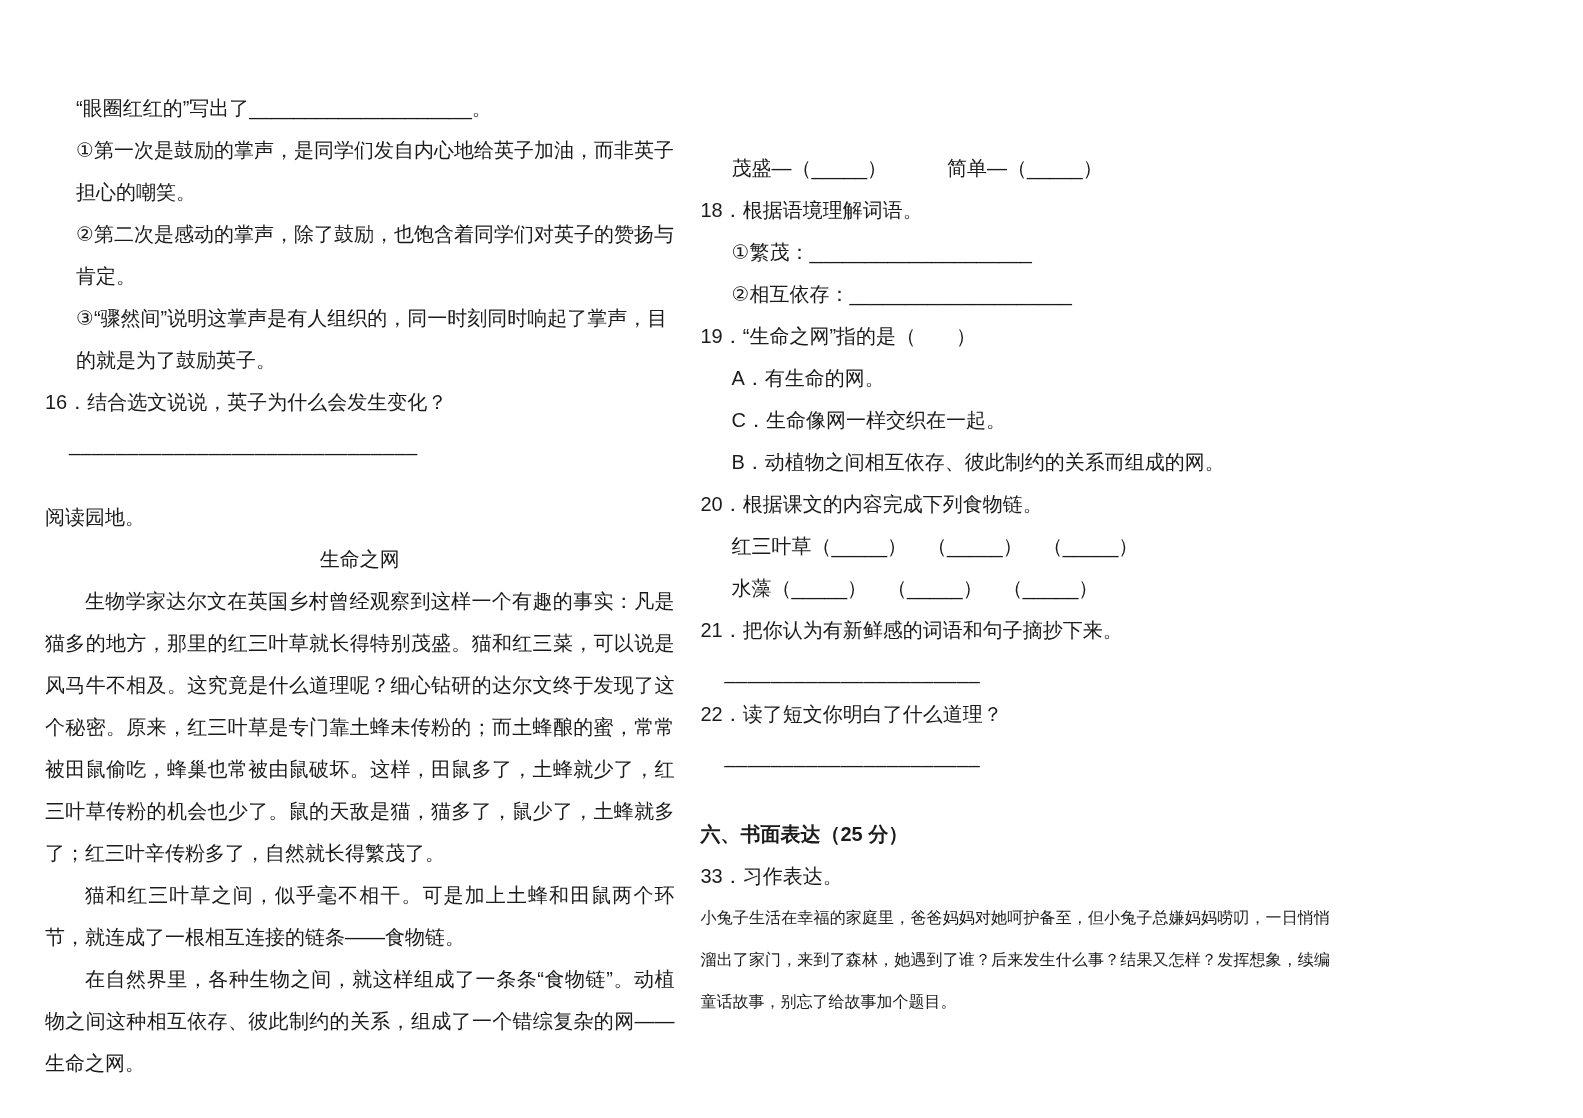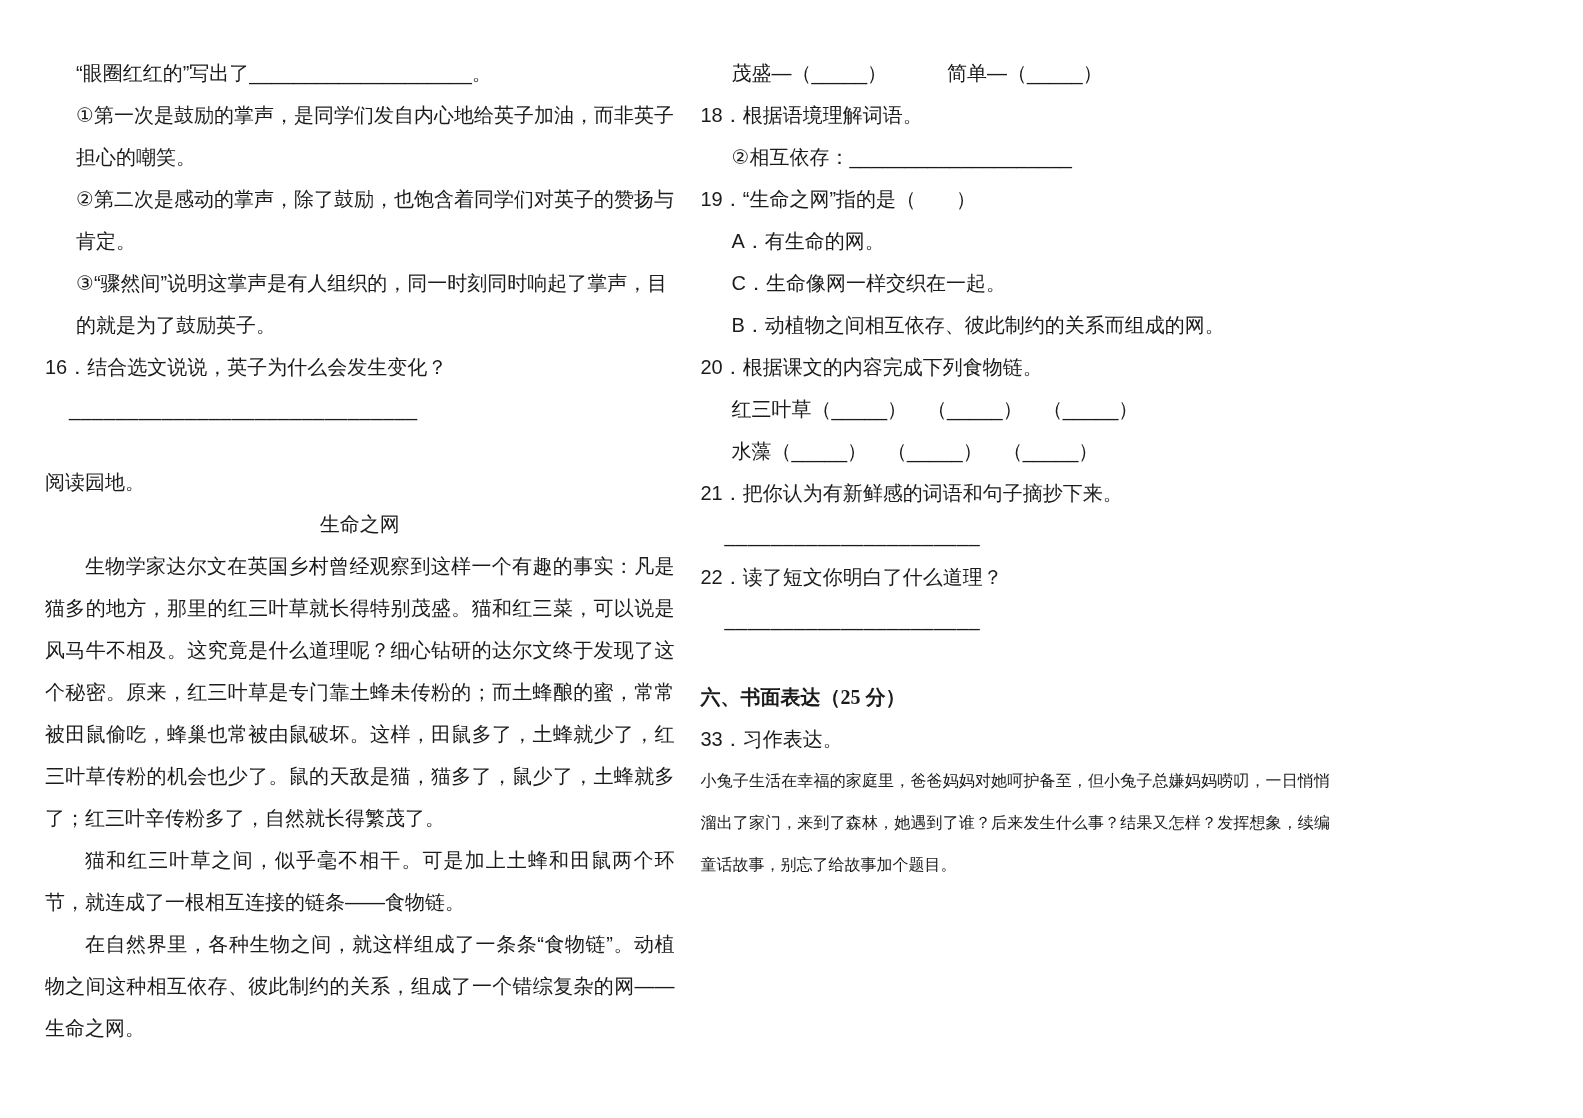--- a/index.html
+++ b/index.html
@@ -12,20 +12,21 @@
   .page {
     position: relative;
     width: 1376px;
     height: 1118px;
     box-sizing: border-box;
     padding: 52px 46px 0 45px;
     background: #ffffff;
     display: flex;
     gap: 26px;
     overflow: hidden;
+    align-items: center;
   }
   .col {
     flex: 1 1 0;
     min-width: 0;
   }
   .line {
     font-size: 20px;
     line-height: 42px;
     white-space: pre-wrap;
     word-break: break-all;
@@ -48,21 +49,20 @@
     text-align: justify;
     text-justify: inter-ideograph;
     word-break: break-all;
     margin: 0;
   }
   .center { text-align: center; }
   .mt-section { margin-top: 31px; }
   .heading {
     font-weight: bold;
     margin-top: 36px;
-    font-family: Liberation Serif, serif;
   }
 </style>
 </head>
 <body>
 
 <div class="page">
 
   <div class="col">
     <div class="line sub">“眼圈红红的”写出了____________________。</div>
     <div class="line sub">①第一次是鼓励的掌声，是同学们发自内心地给英子加油，而非英子担心的嘲笑。</div>
@@ -74,20 +74,21 @@
     <div class="line center">生命之网</div>
     <p class="para">生物学家达尔文在英国乡村曾经观察到这样一个有趣的事实：凡是猫多的地方，那里的红三叶草就长得特别茂盛。猫和红三菜，可以说是风马牛不相及。这究竟是什么道理呢？细心钻研的达尔文终于发现了这个秘密。原来，红三叶草是专门靠土蜂未传粉的；而土蜂酿的蜜，常常被田鼠偷吃，蜂巢也常被由鼠破坏。这样，田鼠多了，土蜂就少了，红三叶草传粉的机会也少了。鼠的天敌是猫，猫多了，鼠少了，土蜂就多了；红三叶辛传粉多了，自然就长得繁茂了。</p>
     <p class="para">猫和红三叶草之间，似乎毫不相干。可是加上土蜂和田鼠两个环节，就连成了一根相互连接的链条——食物链。</p>
     <p class="para">在自然界里，各种生物之间，就这样组成了一条条“食物链”。动植物之间这种相互依存、彼此制约的关系，组成了一个错综复杂的网——生命之网。</p>
 
   </div>
 
   <div class="col">
     <div class="line sub">茂盛—（_____）　　　简单—（_____）</div>
     <div class="line q">18．根据语境理解词语。</div>
+    <div class="line sub">①繁茂：____________________</div>
     <div class="line sub">②相互依存：____________________</div>
     <div class="line q">19．“生命之网”指的是（　　）</div>
     <div class="line sub">A．有生命的网。</div>
     <div class="line sub">C．生命像网一样交织在一起。</div>
     <div class="line sub">B．动植物之间相互依存、彼此制约的关系而组成的网。</div>
     <div class="line q">20．根据课文的内容完成下列食物链。</div>
     <div class="line sub">红三叶草（_____）　（_____）　（_____）</div>
     <div class="line sub">水藻（_____）　（_____）　（_____）</div>
     <div class="line q">21．把你认为有新鲜感的词语和句子摘抄下来。</div>
     <div class="line blank">______________________</div>

